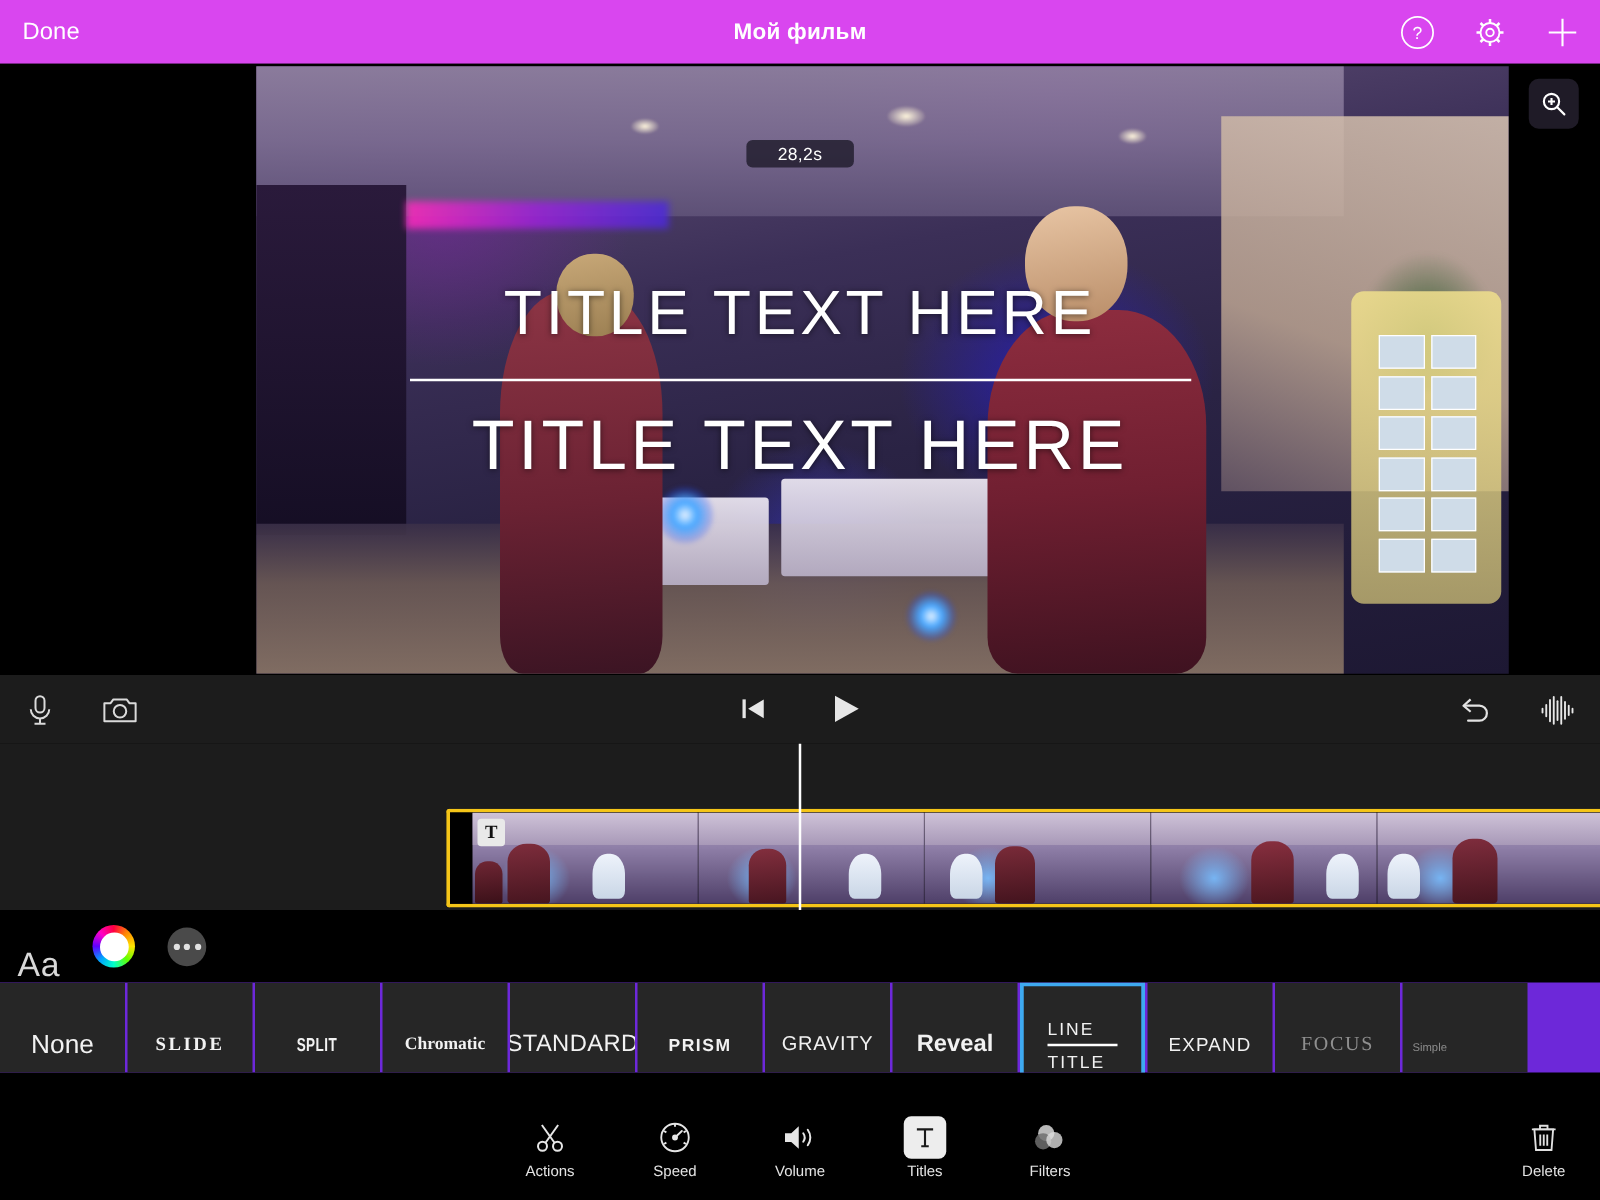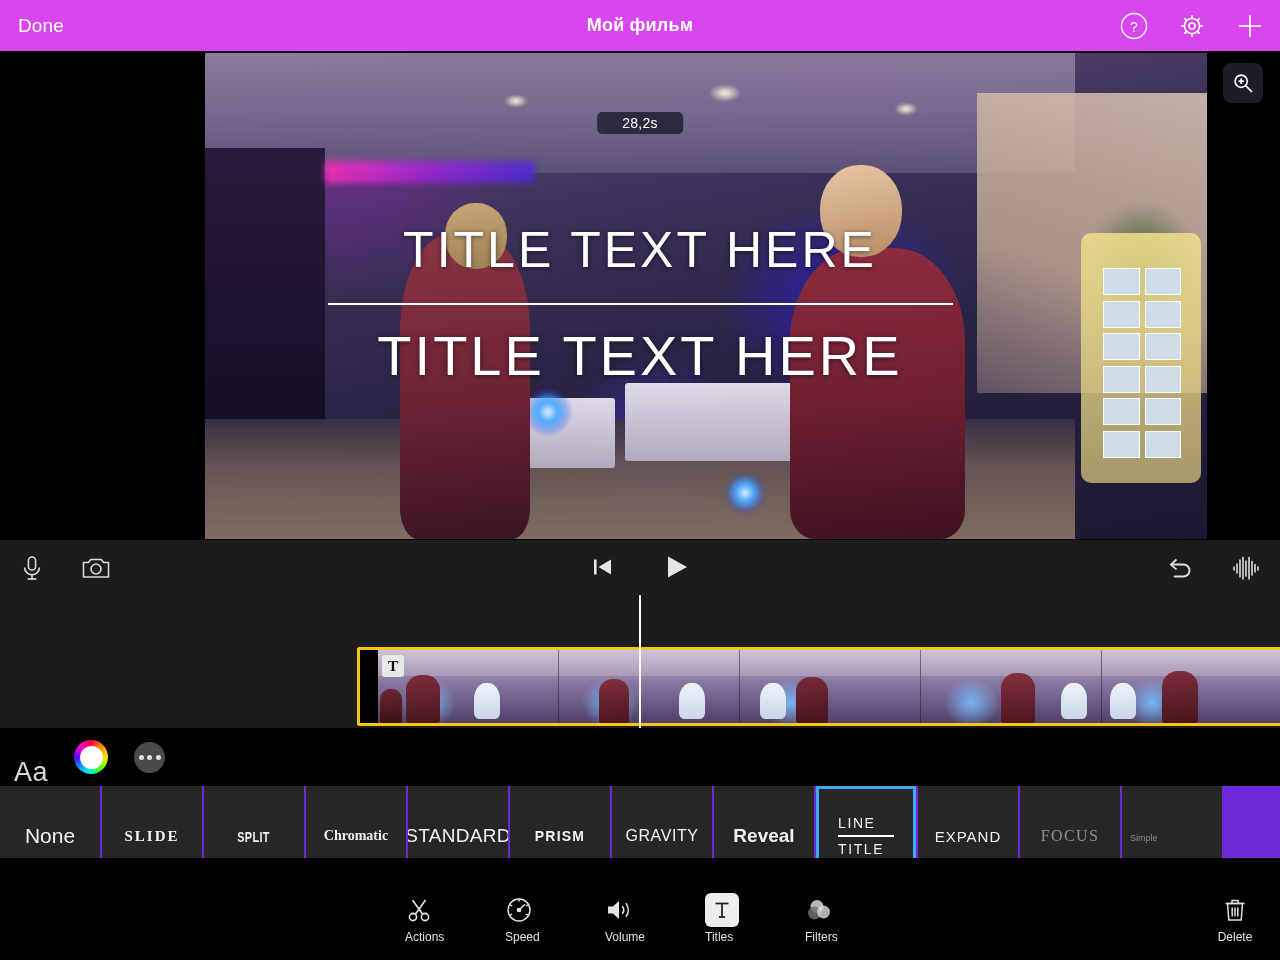--- a/index.html
+++ b/index.html
@@ -220,21 +220,21 @@
 
   
   .bottombar {
     position: absolute; left: 0; top: 886px; width: 1280px; height: 74px; background: #000;
   }
   .bb-center {
     position: absolute; left: 50%; transform: translateX(-50%); top: 7px;
     display: flex; gap: 30px;
   }
   .bb-item {
-    width: 70px; display: flex; flex-direction: column; align-items: flex-start; gap: 3px; cursor: pointer;
+    width: 70px; display: flex; flex-direction: column; align-items: center; gap: 3px; cursor: pointer;
   }
   .bb-ico { height: 34px; display: flex; align-items: center; justify-content: center; }
   .bb-ico.active { background: #ededed; border-radius: 6px; width: 34px; }
   .bb-lbl { color: #e3e3e3; font-size: 12px; }
   .bb-delete {
     position: absolute; right: 14px; top: 7px; width: 62px;
     display: flex; flex-direction: column; align-items: center; gap: 3px; cursor: pointer;
   }
   svg { display: block; }
 </style>

